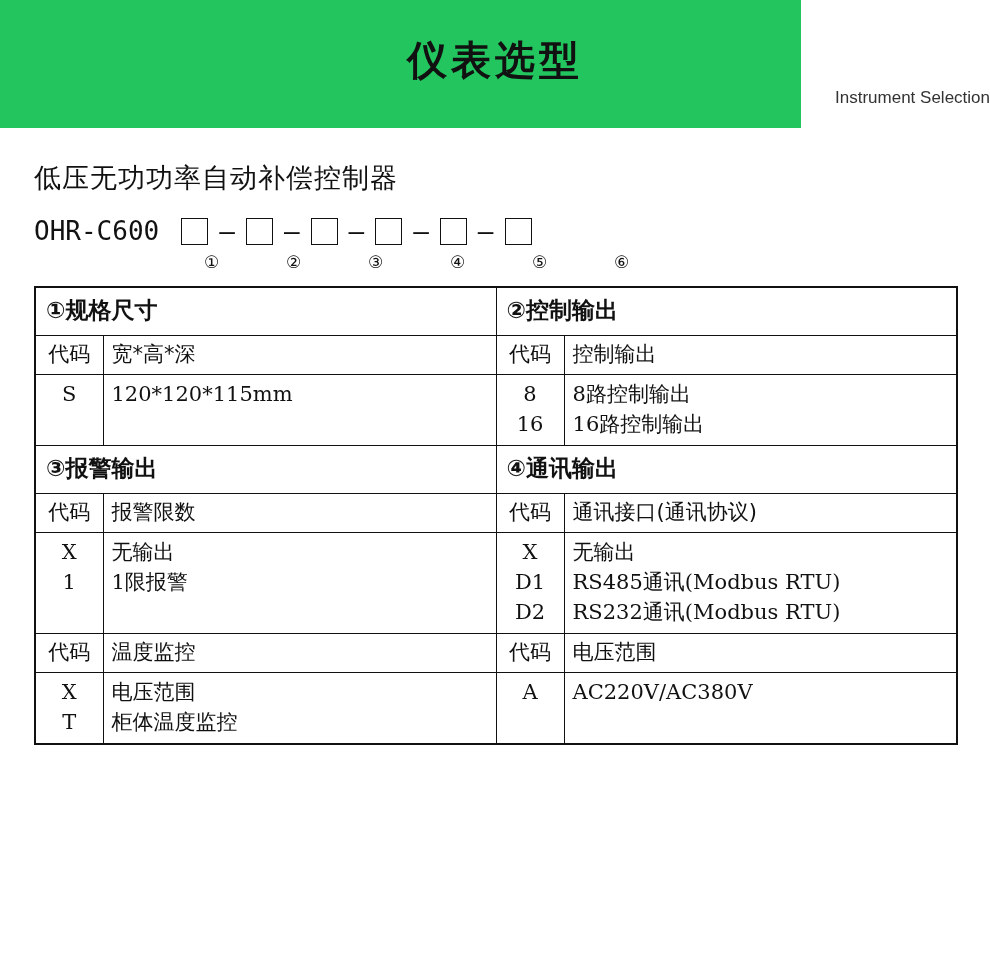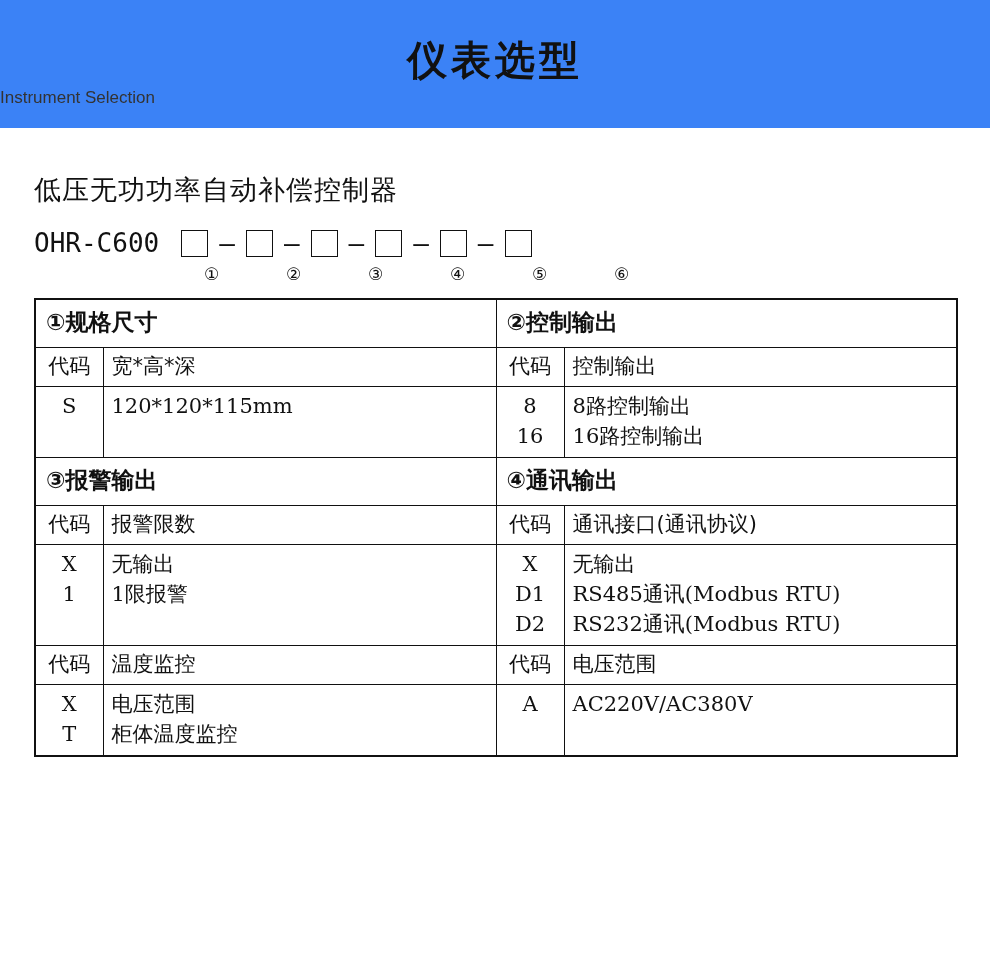--- a/index.html
+++ b/index.html
@@ -10,58 +10,58 @@
     width: 990px;
     height: 959px;
     background: #ffffff;
     font-family: "Liberation Sans", sans-serif;
     color: #1a1a1a;
     overflow: hidden;
   }
 
   
   .banner {
-    width: 990px;
+    width: 801px;
     height: 128px;
-    background: #3b82f6;
+    background: #22c55e;
     position: relative;
     box-sizing: border-box;
   }
   .banner-title {
     position: absolute;
     top: 33px;
     left: 0;
     width: 990px;
     text-align: center;
     font-size: 40px;
     font-weight: bold;
     letter-spacing: 4px;
     color: #111111;
     font-family: "DejaVu Sans", "Liberation Sans", sans-serif;
   }
   .banner-sub {
     position: absolute;
     top: 88px;
     left: 0;
     width: 990px;
-    text-align: left;
+    text-align: right;
     font-size: 17px;
     color: #333333;
     font-family: "Liberation Sans", sans-serif;
   }
 
   
   .content {
     position: relative;
     width: 990px;
     box-sizing: border-box;
     padding: 0 34px;
   }
   .product-name {
-    margin-top: 44px;
+    margin-top: 32px;
     font-size: 27px;
     color: #111111;
     font-family: "DejaVu Sans", "Liberation Sans", sans-serif;
     letter-spacing: 1px;
   }
 
   
   .model-row {
     margin-top: 16px;
     display: flex;

